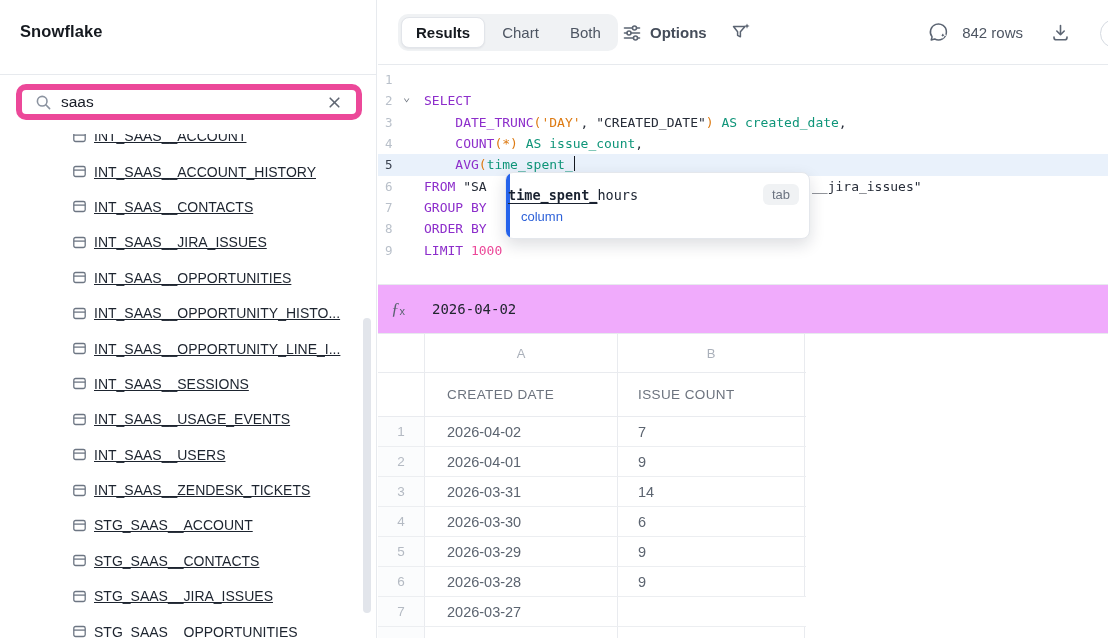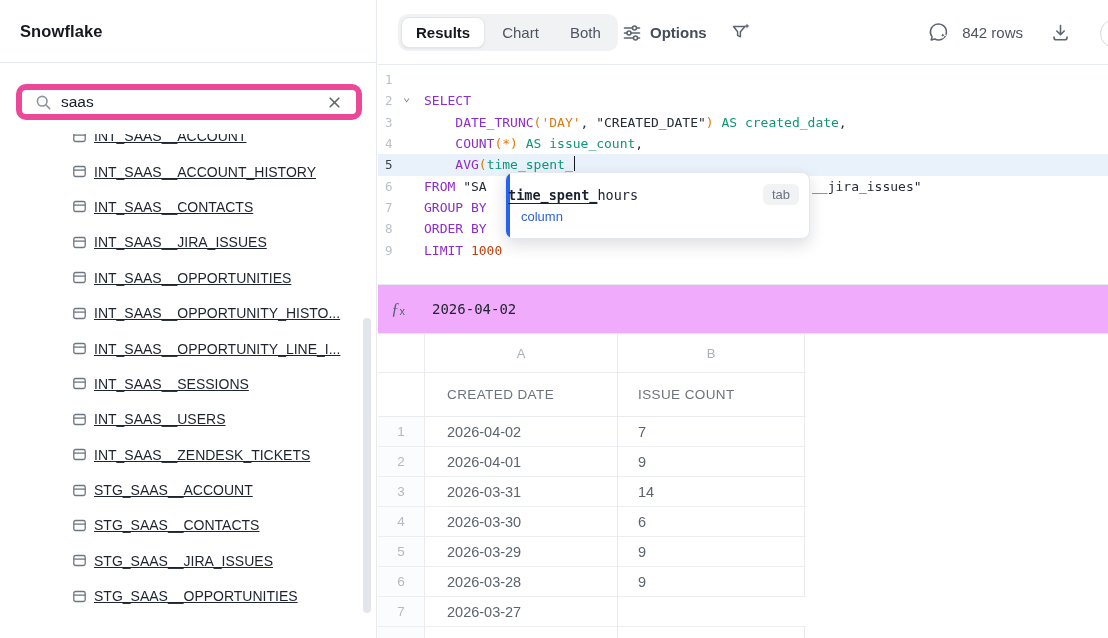--- a/index.html
+++ b/index.html
@@ -2,21 +2,21 @@
 <html><head>
 <meta charset="utf-8">
 <style>
   * { margin:0; padding:0; box-sizing:border-box; }
   html,body { background:#fff; }
   body { font-family:"Liberation Sans", sans-serif; color:#1d242f; }
   #page { position:relative; width:1108px; height:638px; overflow:hidden; background:#fff; }
 
   
   #sidebar { position:absolute; left:0; top:0; width:377px; height:638px; border-right:1px solid #e7eaee; background:#fff; }
-  .side-header { position:absolute; left:0; top:0; width:100%; height:63px; border-bottom:1px solid #e7eaee;padding-left:36px; }
+  .side-header { position:absolute; left:0; top:0; width:100%; height:75px; border-bottom:1px solid #e7eaee;padding-left:36px; }
   .side-title { position:absolute; left:20px; top:22px; font-size:16.5px; font-weight:700; color:#15191f; letter-spacing:.1px; }
   .search-wrap { position:absolute; left:16px; top:84px; width:346px; height:36px; border:6px solid #ec4899; border-radius:10px; background:#fff; display:flex; align-items:center; }
   .search-icon { margin-left:13px; display:flex; color:#8b93a0; }
   .search-input { flex:1; border:none; outline:none; background:transparent; font-family:"Liberation Sans",sans-serif; font-size:15.5px; color:#171c26; margin-left:9px; }
   .clear-btn { margin-right:12px; display:flex; color:#5f6672; cursor:pointer; background:none; border:none; padding:2px; }
   #side-list { position:absolute; left:0; top:134px; width:362px; height:504px; overflow:hidden; }
   .side-item { height:35.4px; display:flex; align-items:center; cursor:pointer;text-decoration:underline; }
   .side-item:first-child { margin-top:-15.5px; }
   .titem { margin-left:72px; display:flex; color:#6d7683; flex:none; }
   .tlabel { margin-left:7px; font-size:14px; color:#1d242f; white-space:nowrap; }
@@ -39,21 +39,21 @@
   
   #editor { position:absolute; left:378px; top:66px; width:730px; height:218px; background:#fff; font-family:"DejaVu Sans Mono", monospace; font-size:13px; padding-top:3px; }
   .cline { position:relative; height:21.35px; line-height:21.35px; }
   .cline.active { background:#e9f1fb; }
   .lnum { position:absolute; left:7px; color:#b9c0ca; font-size:12.5px; }
   .cline.active .lnum { color:#3a4250; }
   .fold { position:absolute; left:25px; top:-3px; color:#6f7680; font-size:12px; }
   .ctext { position:absolute; left:46px; white-space:pre; }
   .tail { position:absolute; left:434px; white-space:pre; }
   .tok-kw { color:#8d2ecb; } .tok-or { color:#dd7a12; } .tok-tl { color:#0f9579; }
-  .tok-num { color:#c2410c; } .tok-pl { color:#262c38; }
+  .tok-num { color:#ec4899; } .tok-pl { color:#262c38; }
   .caret { display:inline-block; width:1.5px; height:15px; background:#14181f; vertical-align:-2px; margin-left:1px; }
 
   
   #autocomplete { position:absolute; left:505px; top:172px; width:305px; height:67px; background:#fff; border:1px solid #e4e7ec; border-radius:8px; box-shadow:0 6px 16px rgba(15,23,42,.14); z-index:5; overflow:hidden; }
   .ac-bar { position:absolute; left:0; top:0; width:4px; height:100%; background:#2563eb; }
   .ac-title-row { position:absolute; left:2px; top:11px; right:10px; display:flex; align-items:center; }
   .ac-name { font-family:"DejaVu Sans Mono", monospace; font-size:13.5px; color:#1a2230; }
   .ac-match { font-weight:700; text-decoration:underline; text-underline-offset:3px; }
   .ac-key { margin-left:auto; background:#f0f2f4; border-radius:6px; padding:3px 9px; font-size:13px; color:#6b7380; }
   .ac-kind { position:absolute; left:15px; top:36px; font-size:13px; color:#2e62d9; }
@@ -172,20 +172,29 @@
           <span class="tlabel">INT_SAAS__OPPORTUNITY_LINE_I...</span>
         </div>
         <div class="side-item">
           <span class="titem">
             <svg width="15" height="15" viewBox="0 0 15 15" fill="none" stroke="currentColor" stroke-width="1.3" stroke-linejoin="round">
               <rect x="1.8" y="2.5" width="11.4" height="10" rx="1.8"></rect>
               <line x1="1.8" y1="6.1" x2="13.2" y2="6.1"></line>
             </svg>
           </span>
           <span class="tlabel">INT_SAAS__SESSIONS</span>
+        </div>
+        <div class="side-item">
+          <span class="titem">
+            <svg width="15" height="15" viewBox="0 0 15 15" fill="none" stroke="currentColor" stroke-width="1.3" stroke-linejoin="round">
+              <rect x="1.8" y="2.5" width="11.4" height="10" rx="1.8"></rect>
+              <line x1="1.8" y1="6.1" x2="13.2" y2="6.1"></line>
+            </svg>
+          </span>
+          <span class="tlabel">INT_SAAS__USAGE_EVENTS</span>
         </div>
         <div class="side-item">
           <span class="titem">
             <svg width="15" height="15" viewBox="0 0 15 15" fill="none" stroke="currentColor" stroke-width="1.3" stroke-linejoin="round">
               <rect x="1.8" y="2.5" width="11.4" height="10" rx="1.8"></rect>
               <line x1="1.8" y1="6.1" x2="13.2" y2="6.1"></line>
             </svg>
           </span>
           <span class="tlabel">INT_SAAS__USERS</span>
         </div>

